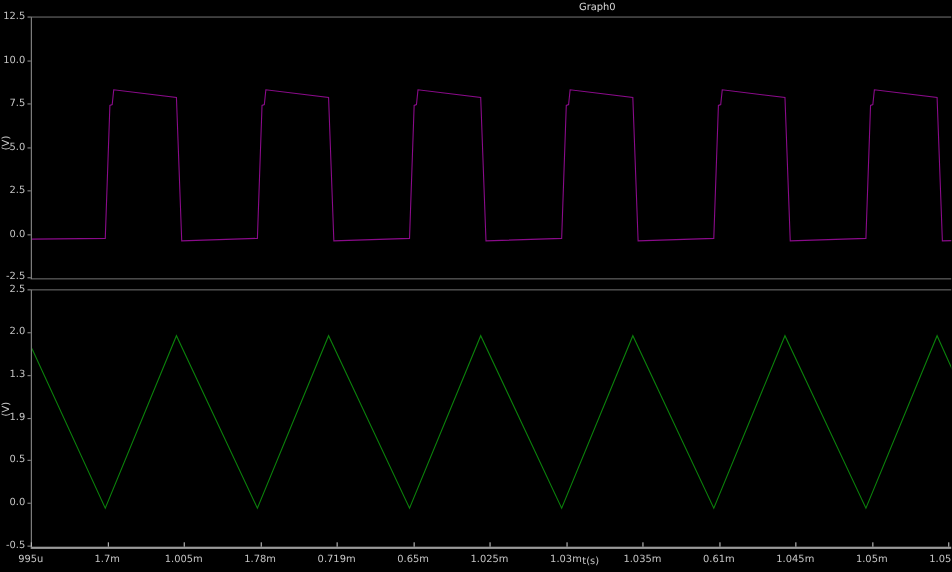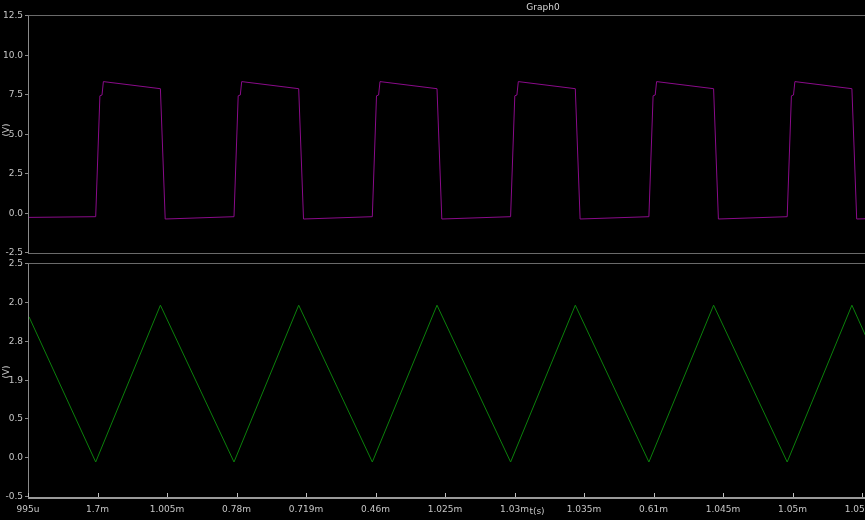--- a/index.html
+++ b/index.html
@@ -70,44 +70,44 @@
       <div class="ytick-label" style="top: 208.5px; left: 0px;">0.0</div>
       <div class="ytick-mark" style="top: 212.5px;"></div>
       <div class="ytick-label" style="top: 248px; left: 0px;">-2.5</div>
       <div class="ytick-mark" style="top: 252px;"></div>
     </div>
   <div id="yticks2">
       <div class="ytick-label" style="top: 259px; left: 0px;">2.5</div>
       <div class="ytick-mark" style="top: 263px;"></div>
       <div class="ytick-label" style="top: 297.833px; left: 0px;">2.0</div>
       <div class="ytick-mark" style="top: 301.833px;"></div>
-      <div class="ytick-label" style="top: 336.667px; left: 0px;">2.8</div>
+      <div class="ytick-label" style="top: 336.667px; left: 0px;">1.3</div>
       <div class="ytick-mark" style="top: 340.667px;"></div>
       <div class="ytick-label" style="top: 375.5px; left: 0px;">1.9</div>
       <div class="ytick-mark" style="top: 379.5px;"></div>
       <div class="ytick-label" style="top: 414.333px; left: 0px;">0.5</div>
       <div class="ytick-mark" style="top: 418.333px;"></div>
       <div class="ytick-label" style="top: 453.167px; left: 0px;">0.0</div>
       <div class="ytick-mark" style="top: 457.167px;"></div>
       <div class="ytick-label" style="top: 492px; left: 0px;">-0.5</div>
       <div class="ytick-mark" style="top: 496px;"></div>
     </div>
   <div id="xticks">
       <div class="xtick-mark" style="left: 28px; top: 493px;"></div>
       <div class="xtick-label" style="left: 6px;">995u</div>
       <div class="xtick-mark" style="left: 97.5px; top: 493px;"></div>
       <div class="xtick-label" style="left: 75.5px;">1.7m</div>
       <div class="xtick-mark" style="left: 167px; top: 493px;"></div>
       <div class="xtick-label" style="left: 145px;">1.005m</div>
       <div class="xtick-mark" style="left: 236.5px; top: 493px;"></div>
-      <div class="xtick-label" style="left: 214.5px;">0.78m</div>
+      <div class="xtick-label" style="left: 214.5px;">1.78m</div>
       <div class="xtick-mark" style="left: 306px; top: 493px;"></div>
       <div class="xtick-label" style="left: 284px;">0.719m</div>
       <div class="xtick-mark" style="left: 375.5px; top: 493px;"></div>
-      <div class="xtick-label" style="left: 353.5px;">0.46m</div>
+      <div class="xtick-label" style="left: 353.5px;">0.65m</div>
       <div class="xtick-mark" style="left: 445px; top: 493px;"></div>
       <div class="xtick-label" style="left: 423px;">1.025m</div>
       <div class="xtick-mark" style="left: 514.5px; top: 493px;"></div>
       <div class="xtick-label" style="left: 492.5px;">1.03m</div>
       <div class="xtick-mark" style="left: 584px; top: 493px;"></div>
       <div class="xtick-label" style="left: 562px;">1.035m</div>
       <div class="xtick-mark" style="left: 653.5px; top: 493px;"></div>
       <div class="xtick-label" style="left: 631.5px;">0.61m</div>
       <div class="xtick-mark" style="left: 723px; top: 493px;"></div>
       <div class="xtick-label" style="left: 701px;">1.045m</div>

